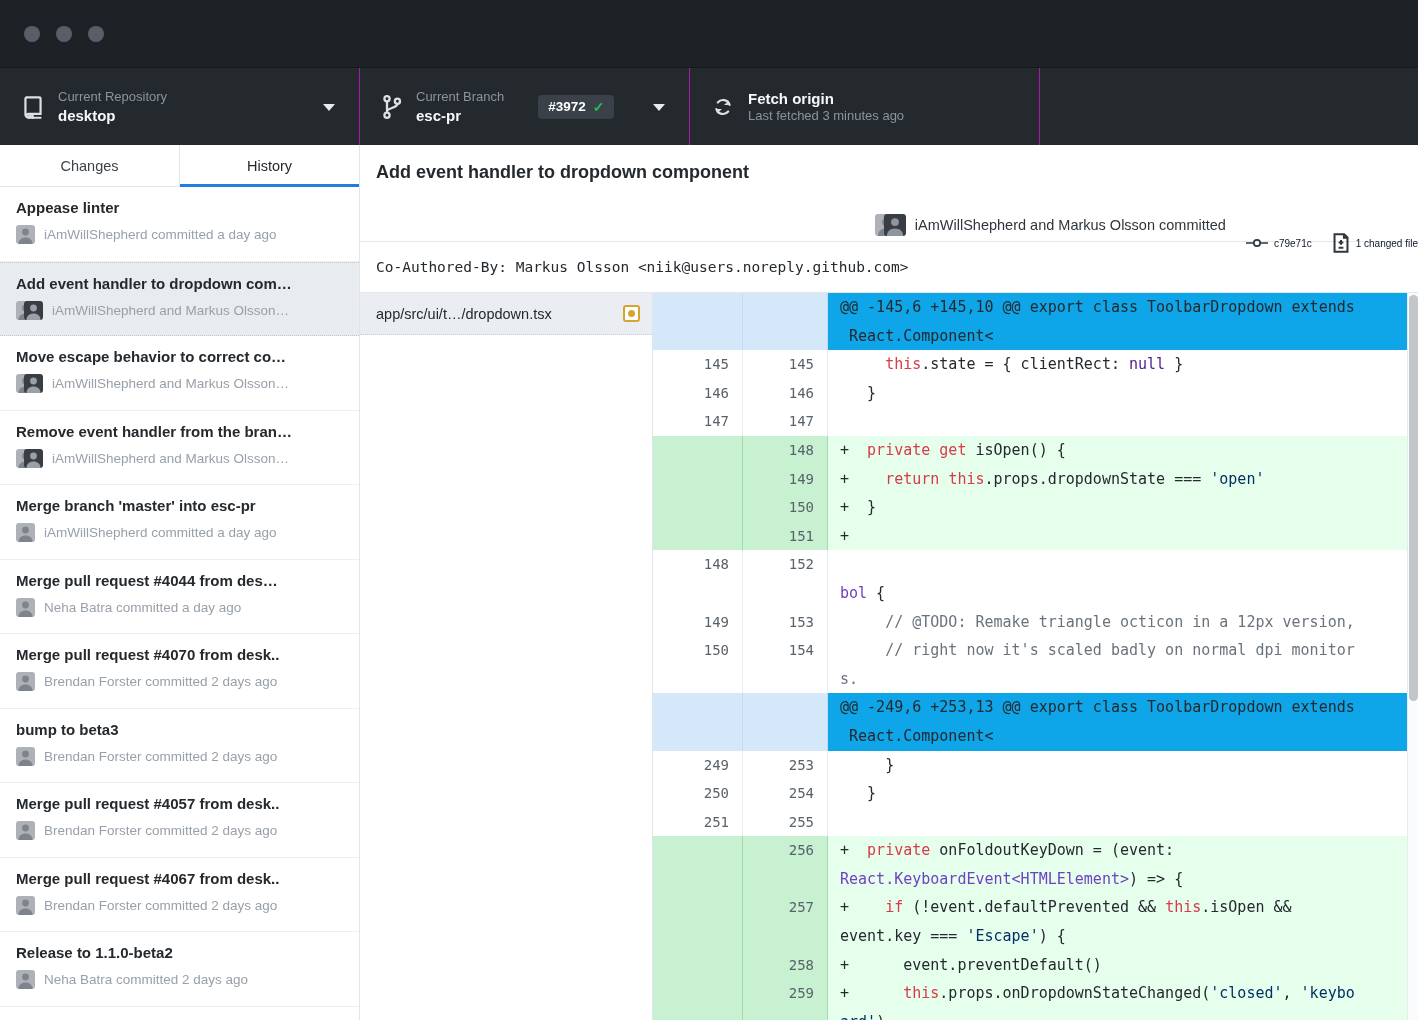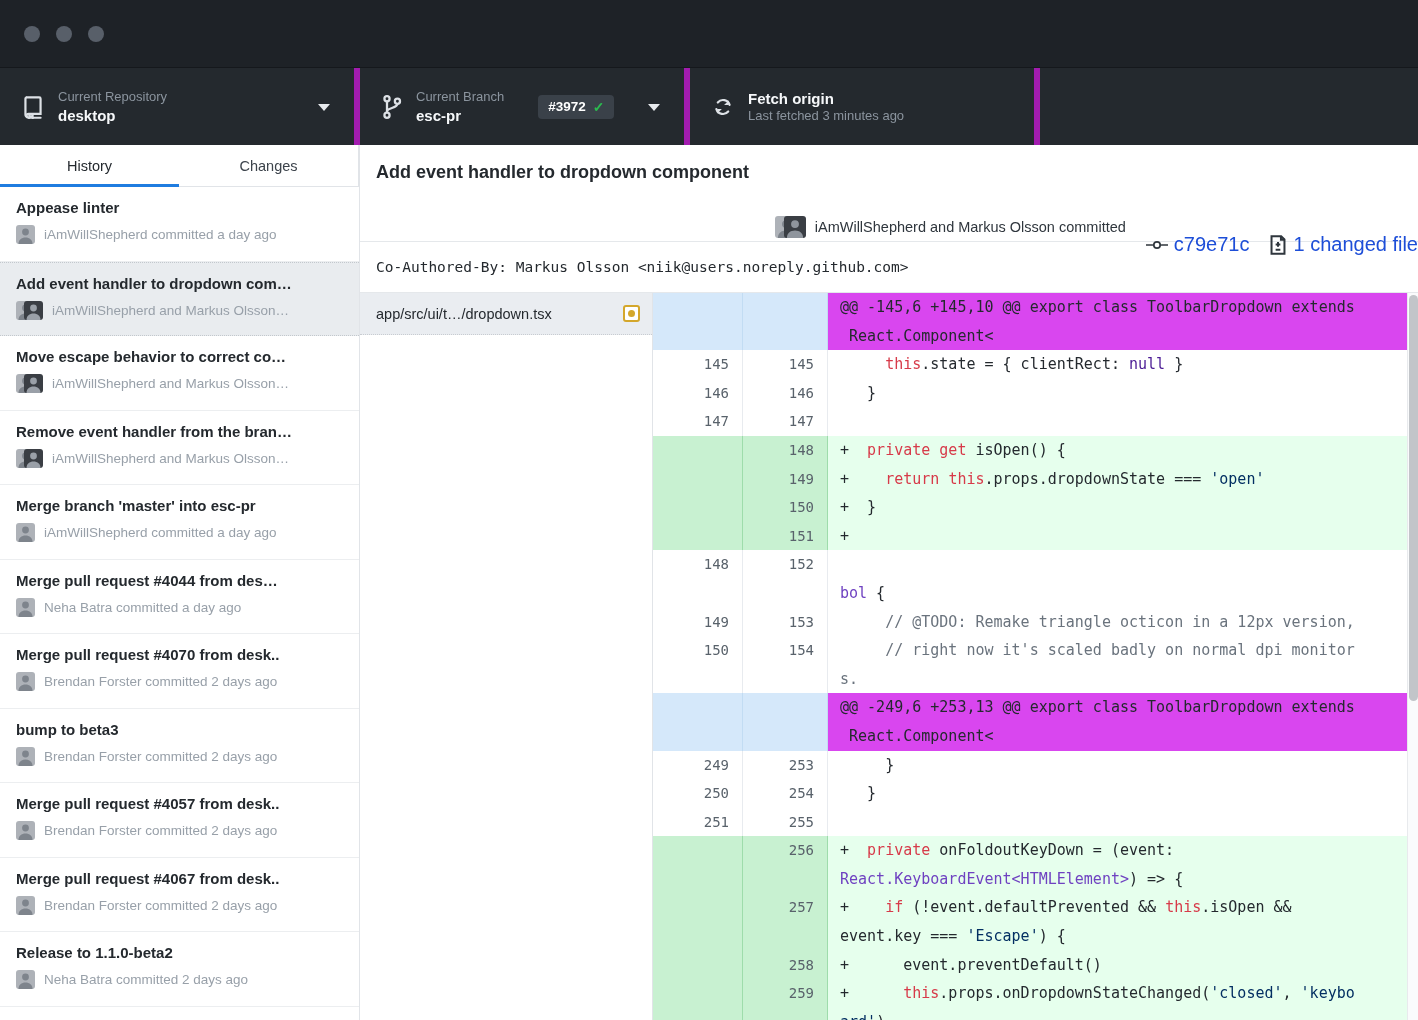--- a/index.html
+++ b/index.html
@@ -6,21 +6,21 @@
   html,body { width:1418px; height:1020px; overflow:hidden; }
   body { font-family:"Liberation Sans", sans-serif; position:relative; background:#fff; color:#24292e; }
 
   
   .titlebar { position:absolute; top:0; left:0; width:1418px; height:68px; background:#1e2227; border-bottom:1px solid #15181c; }
   .lights { position:absolute; left:24px; top:26px; display:flex; gap:16px; }
   .light { width:16px; height:16px; border-radius:50%; background:#585f69; }
 
   
   .toolbar { position:absolute; top:68px; left:0; width:1418px; height:77px; background:#24292e; display:flex; }
-  .tool-section { display:flex; align-items:center; padding:0 22px; position:relative; border-right:6px solid #a21caf; }
+  .tool-section { display:flex; align-items:center; padding:0 22px; position:relative; border-right:1px solid #a21caf; }
   .ts-repo { width:360px; }
   .ts-branch { width:330px; }
   .ts-fetch { width:350px; }
   .ts-fill { flex:1; border-right:none; }
   .tool-icon { margin-right:14px; flex:none; display:flex; }
   .tool-texts { display:flex; flex-direction:column; }
   .tool-label { font-size:13px; color:#8b949e; line-height:16px; }
   .tool-value { font-size:15px; font-weight:bold; color:#f6f8fa; line-height:19px; margin-top:1px; }
   .caret { width:0; height:0; border-left:6px solid transparent; border-right:6px solid transparent; border-top:7px solid #e7eaee; position:absolute; right:24px; top:50%; margin-top:-3px; }
   .pr-badge { margin-left:34px; background:#3a4149; border-radius:4px; padding:4px 10px; font-size:13.5px; font-weight:bold; color:#fff; display:flex; align-items:center; }
@@ -50,41 +50,41 @@
   .main { position:absolute; top:145px; left:360px; right:0; bottom:0; background:#fff; }
   .commit-header { height:96px; padding:16px 0 0 16px; }
   .ch-title { font-size:18px; font-weight:bold; color:#24292e; line-height:22px; }
   .ch-meta { display:flex; align-items:center; margin-top:14px;justify-content:flex-end; }
   .ch-avatars { position:relative; width:30px; height:22px; flex:none; }
   .ch-avatars .avatar { width:22px; height:22px; }
   .ch-avatars .avatar.a2 { left:9px; }
   .ch-meta-text { font-size:14.5px; color:#2f363d; margin-left:10px; }
   .ch-group { display:flex; align-items:center; margin-left:20px; }
   .ch-group .gicon { margin-right:6px; display:flex; }
-  .ch-group span { font-size:20px; color:#1d4ed8;margin-top:36px; }
+  .ch-group span { font-size:10px; color:#0f172a;margin-top:36px; }
   .coauthor { height:52px; border-top:1px solid #e5e8eb; border-bottom:1px solid #e5e8eb; display:flex; align-items:center; padding-left:16px; font-family:"DejaVu Sans Mono", monospace; font-size:14.5px; color:#24292e; }
 
   
   .diff-area { position:absolute; top:148px; left:0; right:0; bottom:0; display:flex; }
   .file-panel { width:293px; flex:none; border-right:1px solid #e1e4e8; background:#fff; }
   .file-row { height:42px; background:#eaedf1; border-bottom:1px dotted #c8ccd1; display:flex; align-items:center; padding:0 12px 0 16px; }
   .file-path { flex:1; font-size:14.5px; color:#24292e; white-space:nowrap; overflow:hidden; }
   .mod-icon { width:17px; height:17px; border:2px solid #d4a72c; border-radius:3px; position:relative; flex:none; margin-left:8px; background:#fff; }
   .mod-icon::after { content:""; position:absolute; left:50%; top:50%; width:7px; height:7px; margin:-3.5px 0 0 -3.5px; border-radius:50%; background:#d4a72c; }
 
   .diff-pane { flex:1; overflow:hidden; position:relative; font-family:"DejaVu Sans Mono", monospace; }
   .dl { display:flex; height:28.6px; line-height:28.6px; }
   .no, .nn { flex:none; text-align:right; font-size:14px; color:#59626b; }
   .no { width:90px; padding-right:13px; border-right:1px solid #e8ebef; }
   .nn { width:85px; padding-right:13px; border-right:1px solid #e8ebef; }
   .codecell { flex:1; padding-left:12px; white-space:pre; font-size:15px; color:#24292e; overflow:hidden; }
   .dl.add .no, .dl.add .nn { background:#c8f1d1; border-right-color:#9edcab; }
   .dl.add .codecell { background:#e6ffed; }
   .dl.hunk .no, .dl.hunk .nn { background:#d5e8fa; border-right-color:#c2dcf3; }
-  .dl.hunk .codecell { background:#d946ef; }
+  .dl.hunk .codecell { background:#0ea5e9; }
   .sk { color:#d73a49; } .ss { color:#032f62; } .sc { color:#4c1d95; }
   .st { color:#6f42c1; } .sm { color:#6a737d; } .sp { color:#24292e;text-align:right; } .sh { color:#24292e; }
 
   .vscroll { position:absolute; top:0; right:0; bottom:0; width:11px; background:#fafbfc; border-left:1px solid #e8eaed; }
   .vthumb { position:absolute; top:2px; left:1px; width:9px; height:406px; border-radius:5px; background:#c2c5c9; }
 
   
   .wicon { stroke:#dde1e6; fill:none; stroke-width:1.6; }
   .dicon { stroke:#2f363d; fill:none; stroke-width:1.7; }
 </style>
@@ -146,22 +146,22 @@
     <span class="tool-texts">
       <span class="tool-value" style="margin-top:0">Fetch origin</span>
       <span class="tool-label">Last fetched 3 minutes ago</span>
     </span>
   </div>
   <div class="tool-section ts-fill"></div>
 </div>
 
 <div class="sidebar">
   <div class="tabbar">
+    <div class="tab first">Changes</div>
     <div class="tab active">History</div>
-    <div class="tab first">Changes</div>
   </div>
   <div class="commit-list" id="commit-list">
       <div class="commit-item">
         <div class="ci-title">Appease linter</div>
         <div class="ci-meta">
           <span class="avatars single">
             <span class="avatar a1">
               <svg width="19" height="19" viewBox="0 0 19 19">
                 <circle cx="9.5" cy="7" r="3.4" fill="#7e848c"></circle>
                 <path d="M2.5 19c0-4 3-6.4 7-6.4s7 2.4 7 6.4z" fill="#7e848c"></path>

